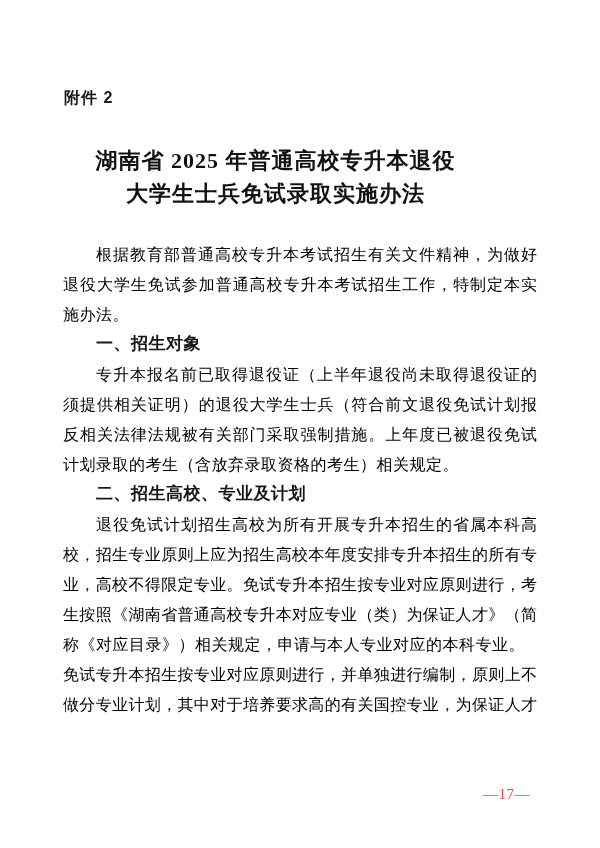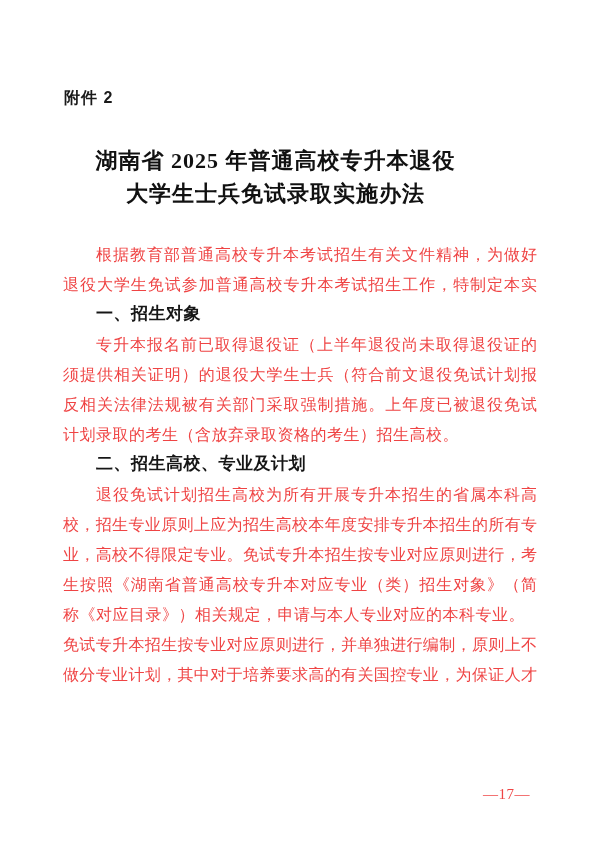--- a/index.html
+++ b/index.html
@@ -40,21 +40,21 @@
   .doc-body {
     position: absolute;
     left: 63px;
     top: 240px;
     width: 474px;
   }
   .line {
     height: 30px;
     line-height: 30px;
     font-size: 16px;
-    color: #ef4444;
+    color: #000000;
     letter-spacing: 0.5px;
     white-space: nowrap;
   }
   .line.fill {
     white-space: normal;
     text-align: justify;
     text-align-last: justify;
     letter-spacing: 0;
   }
   .line.indent { text-indent: 33px; }
@@ -83,30 +83,31 @@
   <div class="attachment-label">附件 2</div>
 
   <div class="doc-title">
     <span class="title-line">湖南省 2025 年普通高校专升本退役</span>
     <span class="title-line">大学生士兵免试录取实施办法</span>
   </div>
 
   <div class="doc-body">
       <div class="line paragraph indent fill">根据教育部普通高校专升本考试招生有关文件精神，为做好</div>
       <div class="line paragraph fill">退役大学生免试参加普通高校专升本考试招生工作，特制定本实</div>
+      <div class="line paragraph">施办法。</div>
       <div class="line heading indent">一、招生对象</div>
       <div class="line paragraph indent fill">专升本报名前已取得退役证（上半年退役尚未取得退役证的</div>
       <div class="line paragraph fill">须提供相关证明）的退役大学生士兵（符合前文退役免试计划报</div>
       <div class="line paragraph fill">反相关法律法规被有关部门采取强制措施。上年度已被退役免试</div>
-      <div class="line paragraph">计划录取的考生（含放弃录取资格的考生）招生高校。</div>
+      <div class="line paragraph">计划录取的考生（含放弃录取资格的考生）相关规定。</div>
       <div class="line heading indent">二、招生高校、专业及计划</div>
       <div class="line paragraph indent fill">退役免试计划招生高校为所有开展专升本招生的省属本科高</div>
       <div class="line paragraph fill">校，招生专业原则上应为招生高校本年度安排专升本招生的所有专</div>
       <div class="line paragraph fill">业，高校不得限定专业。免试专升本招生按专业对应原则进行，考</div>
-      <div class="line paragraph fill">生按照《湖南省普通高校专升本对应专业（类）招生对象》（简</div>
+      <div class="line paragraph fill">生按照《湖南省普通高校专升本对应专业（类）为保证人才》（简</div>
       <div class="line paragraph">称《对应目录》）相关规定，申请与本人专业对应的本科专业。</div>
       <div class="line paragraph fill">免试专升本招生按专业对应原则进行，并单独进行编制，原则上不</div>
       <div class="line paragraph fill">做分专业计划，其中对于培养要求高的有关国控专业，为保证人才</div>
     </div>
 
   <div class="page-number">—17—</div>
 
 </div>
 
 </body></html>

